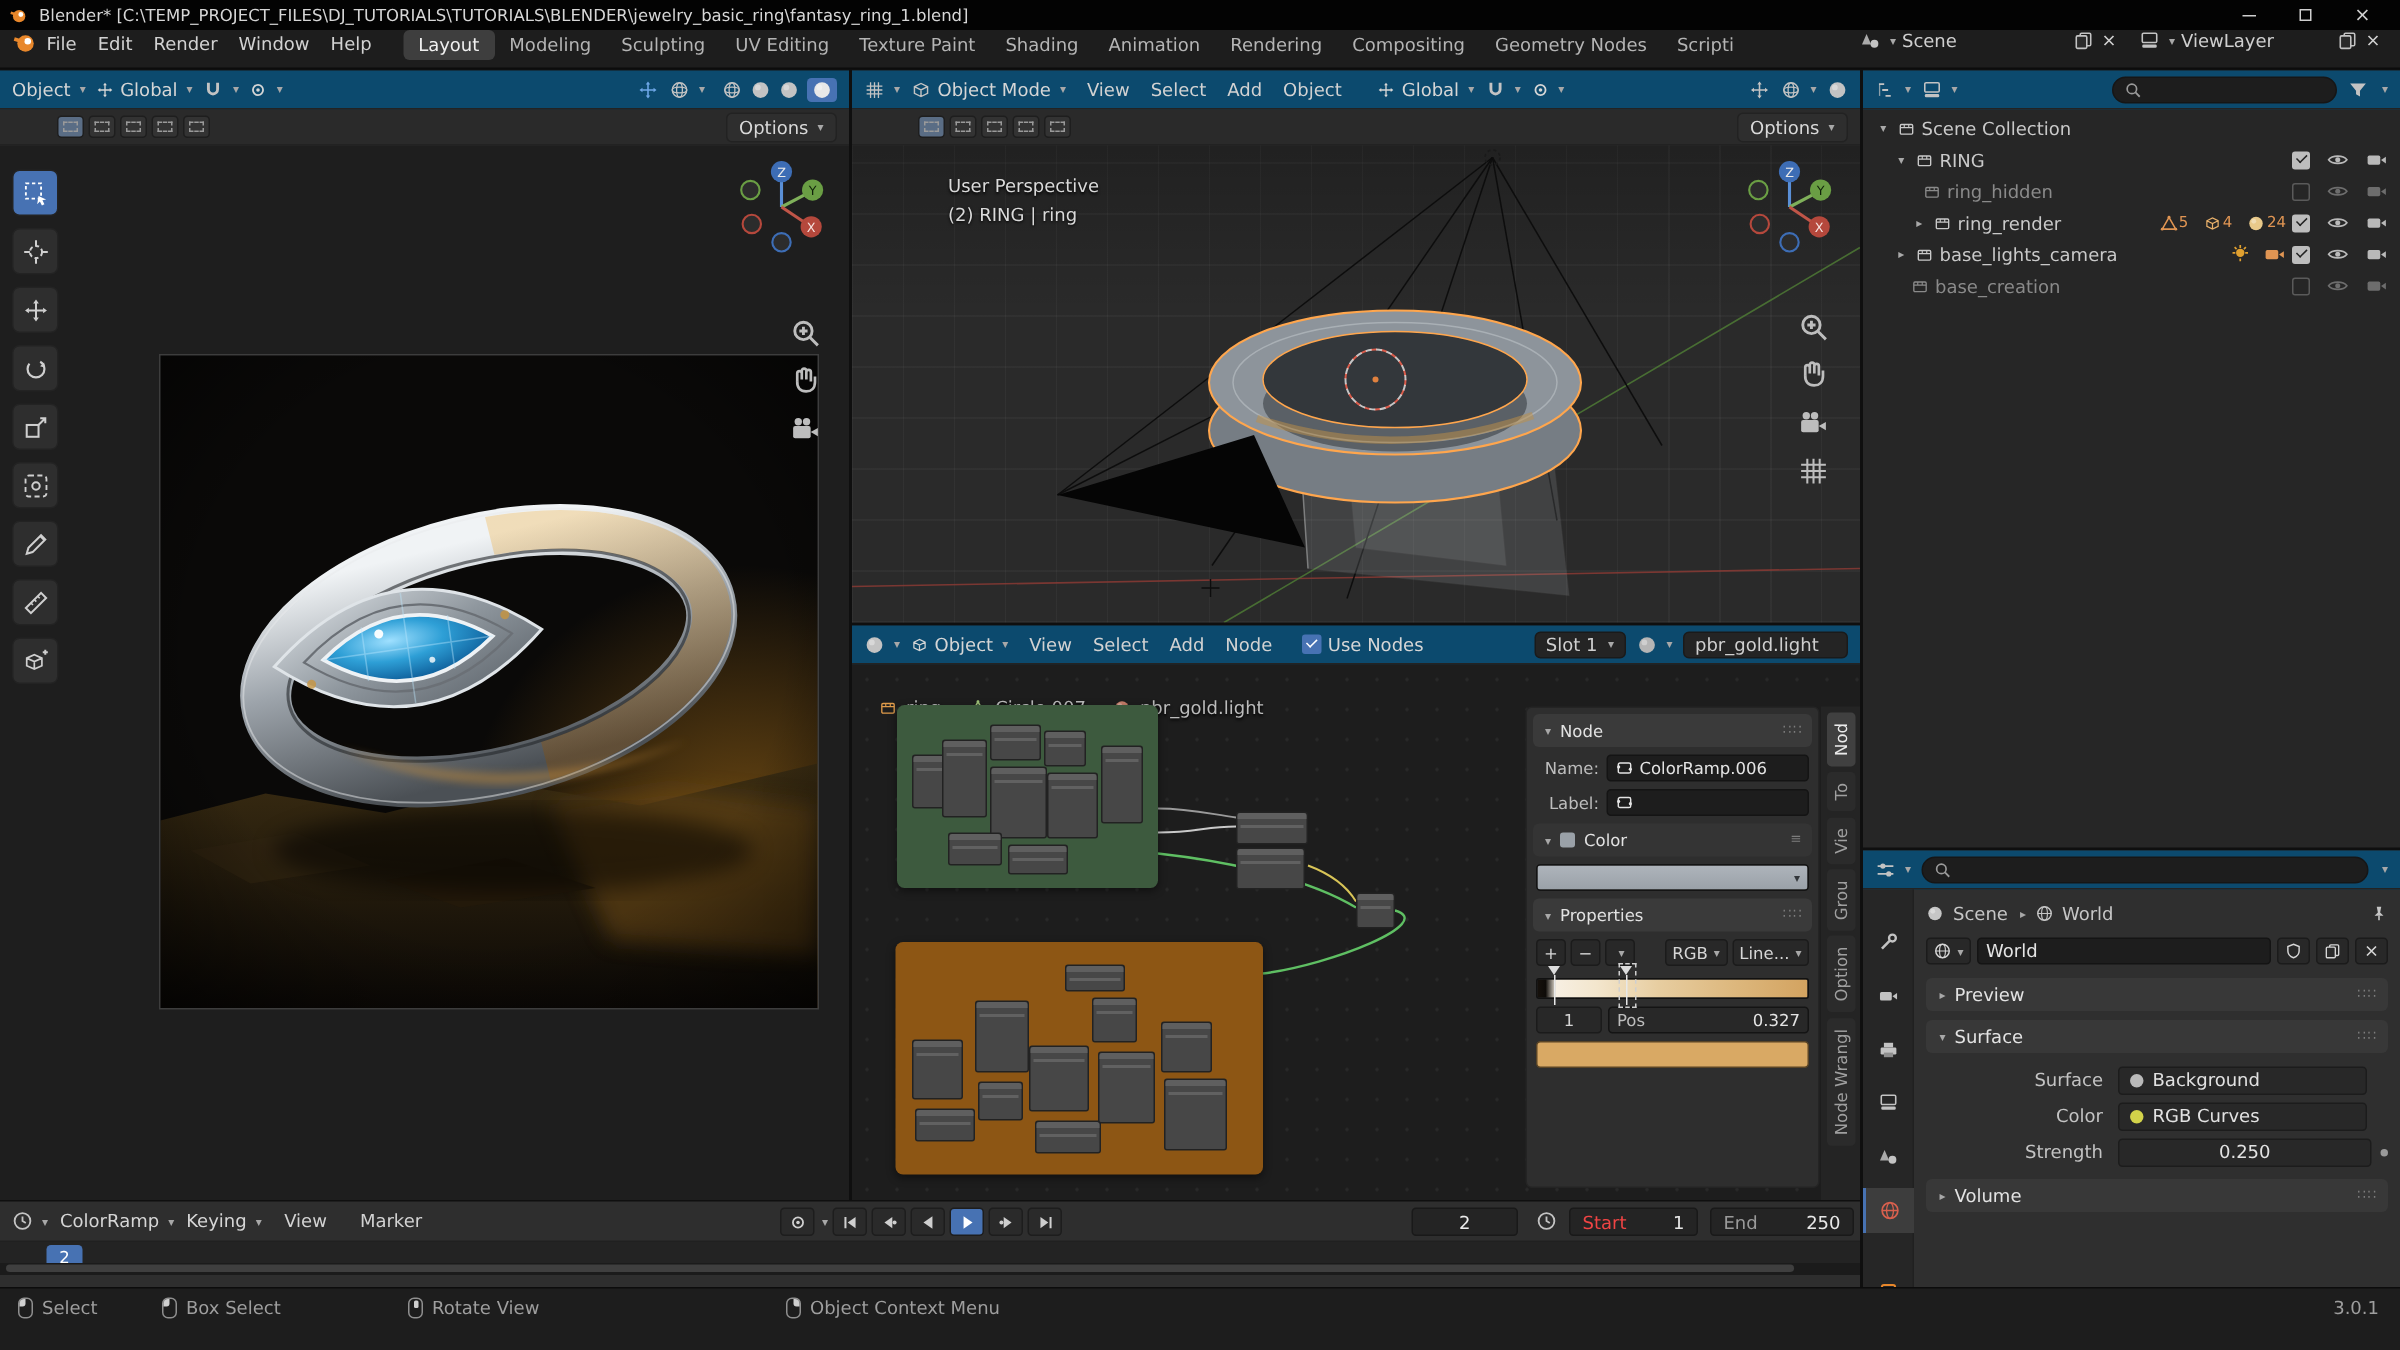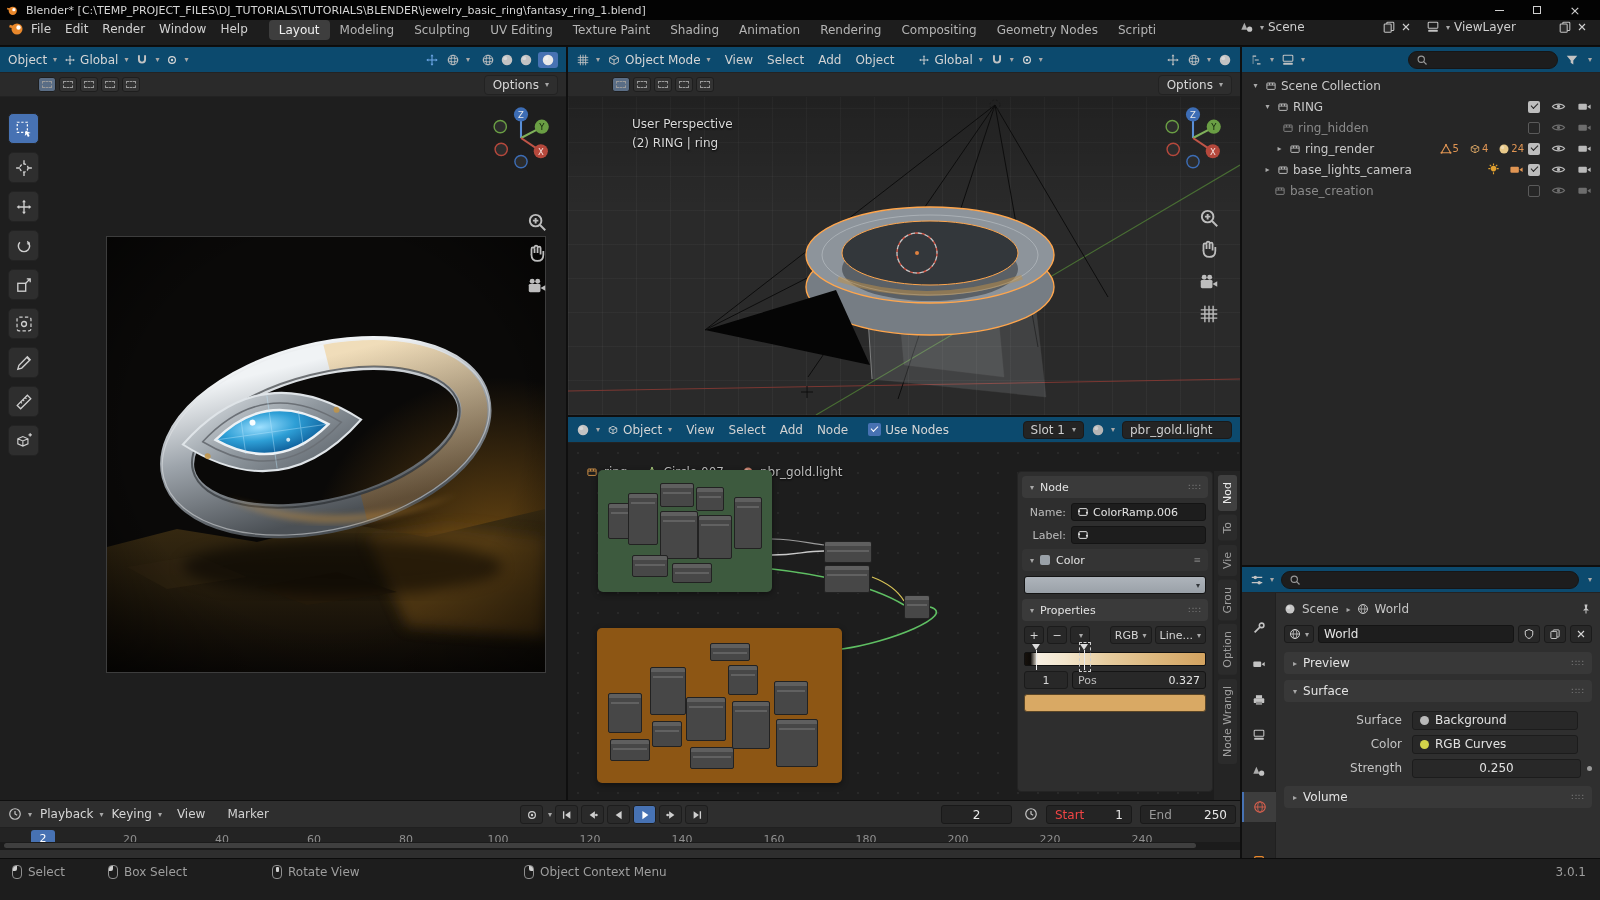--- a/index.html
+++ b/index.html
@@ -1173,21 +1173,21 @@
 
   <div class="tl">
     <div class="tlhdr">
       <span class="dd">
           <svg class="ic">
             <use href="#i-clock"></use>
           </svg>
           <span class="car">▾</span>
         </span>
       <span class="dd">
-          <span>Playback</span>
+          <span>ColorRamp</span>
           <span class="car">▾</span>
         </span>
       <span class="dd">
           <span>Keying</span>
           <span class="car">▾</span>
         </span>
       <span class="menu">View</span>
       <span class="menu">Marker</span>
       <span class="transport">
         <span class="tbtn">
@@ -1234,34 +1234,20 @@
       <span class="rangechip" style="left:1046px;width:86px">
           <span style="color:#ef4444">Start</span>
           <span style="color:#e8e8e8">1</span>
         </span>
       <span class="rangechip" style="left:1140px;width:96px">
           <span style="color:#9a9a9a">End</span>
           <span style="color:#e8e8e8">250</span>
         </span>
     </div>
     <div class="ruler">
-      <div class="rnums">
-          <span class="rn">20</span>
-          <span class="rn">40</span>
-          <span class="rn">60</span>
-          <span class="rn">80</span>
-          <span class="rn">100</span>
-          <span class="rn">120</span>
-          <span class="rn">140</span>
-          <span class="rn">160</span>
-          <span class="rn">180</span>
-          <span class="rn">200</span>
-          <span class="rn">220</span>
-          <span class="rn">240</span>
-        </div>
       <span class="playhead">2</span>
       <div class="tscroll">
           <div class="handle"></div>
         </div>
     </div>
   </div>
 
   <div class="status">
     <span class="shint" style="left:12px">
         <span class="mi l"></span>

